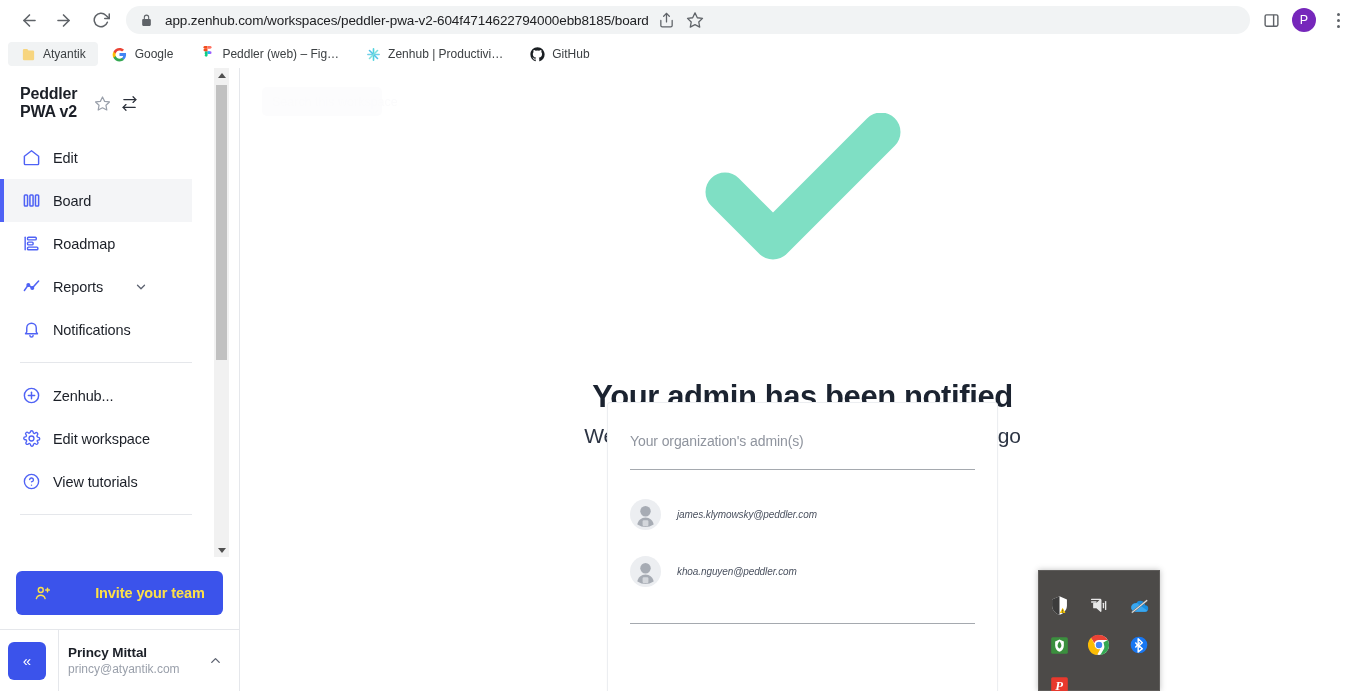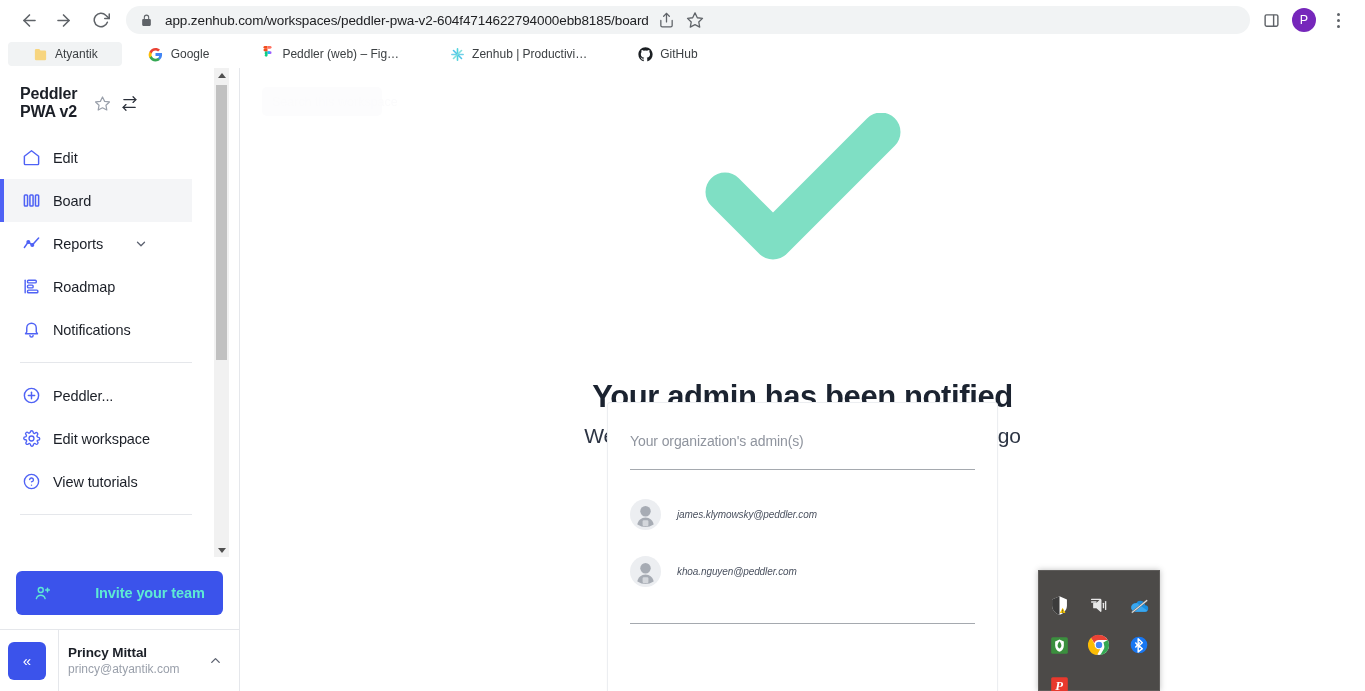--- a/index.html
+++ b/index.html
@@ -84,21 +84,21 @@
 
   
   .bookmarks {
     position: absolute; top: 40px; left: 0;
     width: 1365px; height: 28px;
     display: flex; align-items: center;
     padding: 0 8px;
   }
   .bm {
     display: flex; align-items: center;
-    height: 24px; padding: 0 24px;
+    height: 24px; padding: 0 12px;
     border-radius: 4px; cursor: pointer;
     margin-right: 2px;
   }
   .bm.active-folder { background: #f1f3f4; }
   .bm .bm-ic { width: 16px; height: 16px; margin-right: 7px; flex: none; display: flex; align-items: center; justify-content: center; }
   .bm .bm-label { font-size: 12px; color: #3c4043; white-space: nowrap; }
 
   
   .page {
     position: absolute; top: 68px; left: 0;
@@ -192,21 +192,21 @@
   .invite-wrap {
     position: absolute; left: 0; bottom: 62px;
     width: 239px; height: 72px;
     background: #ffffff;
     display: flex; align-items: center; justify-content: center;
   }
   .invite-btn {
     width: 207px; height: 44px;
     background: #3b53eb; border-radius: 6px;
     display: flex; align-items: center; justify-content: center;
-    color: #5eead4; cursor: pointer;
+    color: #fde047; cursor: pointer;
     border: none;
     font-family: inherit;
     gap: 32px;
   }
   .invite-btn .ic { display: flex; margin-right: 11px; }
   .invite-btn .lbl { font-size: 14.5px; font-weight: 700; letter-spacing: -0.1px; }
 
   .user-bar {
     position: absolute; left: 0; bottom: 0;
     width: 239px; height: 62px;
@@ -480,44 +480,44 @@
                 <rect x="3" y="5" width="4" height="14" rx="1"></rect>
                 <rect x="10" y="5" width="4" height="14" rx="1"></rect>
                 <rect x="17" y="5" width="4" height="14" rx="1"></rect>
               </svg>
           </span>
           <span class="nav-label">Board</span>
         </div>
 
         <div class="nav-item">
           <span class="nav-ic">
-            <svg width="19" height="19" viewBox="0 0 24 24" fill="none" stroke="currentColor" stroke-width="1.9" stroke-linecap="round" stroke-linejoin="round">
-                <polyline points="3 17 8 10 13 14 21 5"></polyline>
-                <circle cx="8" cy="10" r="1.6" fill="currentColor"></circle>
-                <circle cx="13" cy="14" r="1.6" fill="currentColor"></circle>
-              </svg>
-          </span>
-          <span class="nav-label">Reports</span>
-          <span class="chev">
-            <svg width="14" height="14" viewBox="0 0 24 24" fill="none" stroke="currentColor" stroke-width="2.2" stroke-linecap="round" stroke-linejoin="round">
-                <polyline points="6 9 12 15 18 9"></polyline>
-              </svg>
-          </span>
-        </div>
-
-        <div class="nav-item">
-          <span class="nav-ic">
             <svg width="19" height="19" viewBox="0 0 24 24" fill="none" stroke="currentColor" stroke-width="1.8" stroke-linecap="round">
                 <line x1="4" y1="4" x2="4" y2="20"></line>
                 <rect x="7" y="4" width="11" height="3.4" rx="1.2"></rect>
                 <rect x="7" y="10.3" width="7" height="3.4" rx="1.2"></rect>
                 <rect x="7" y="16.6" width="13" height="3.4" rx="1.2"></rect>
               </svg>
           </span>
           <span class="nav-label">Roadmap</span>
+        </div>
+
+        <div class="nav-item">
+          <span class="nav-ic">
+            <svg width="19" height="19" viewBox="0 0 24 24" fill="none" stroke="currentColor" stroke-width="1.9" stroke-linecap="round" stroke-linejoin="round">
+                <polyline points="3 17 8 10 13 14 21 5"></polyline>
+                <circle cx="8" cy="10" r="1.6" fill="currentColor"></circle>
+                <circle cx="13" cy="14" r="1.6" fill="currentColor"></circle>
+              </svg>
+          </span>
+          <span class="nav-label">Reports</span>
+          <span class="chev">
+            <svg width="14" height="14" viewBox="0 0 24 24" fill="none" stroke="currentColor" stroke-width="2.2" stroke-linecap="round" stroke-linejoin="round">
+                <polyline points="6 9 12 15 18 9"></polyline>
+              </svg>
+          </span>
         </div>
 
         <div class="nav-item">
           <span class="nav-ic">
             <svg width="19" height="19" viewBox="0 0 24 24" fill="none" stroke="currentColor" stroke-width="1.8" stroke-linecap="round" stroke-linejoin="round">
                 <path d="M18 15V10a6 6 0 1 0-12 0v5l-1.6 2.4h15.2z"></path>
                 <path d="M10 19.5a2 2 0 0 0 4 0"></path>
               </svg>
           </span>
           <span class="nav-label">Notifications</span>
@@ -529,21 +529,21 @@
 
       <div class="nav-list" style="margin-top:0">
         <div class="nav-item">
           <span class="nav-ic">
             <svg width="19" height="19" viewBox="0 0 24 24" fill="none" stroke="currentColor" stroke-width="1.8" stroke-linecap="round">
                 <circle cx="12" cy="12" r="9"></circle>
                 <line x1="12" y1="8" x2="12" y2="16"></line>
                 <line x1="8" y1="12" x2="16" y2="12"></line>
               </svg>
           </span>
-          <span class="nav-label">Peddler...</span>
+          <span class="nav-label">Zenhub...</span>
         </div>
 
         <div class="nav-item">
           <span class="nav-ic">
             <svg width="19" height="19" viewBox="0 0 24 24" fill="none" stroke="currentColor" stroke-width="1.7" stroke-linecap="round" stroke-linejoin="round">
                 <circle cx="12" cy="12" r="3.1"></circle>
                 <path d="M19.3 14.4a1.5 1.5 0 0 0 .3 1.7l.1.1a1.8 1.8 0 1 1-2.6 2.6l-.1-.1a1.5 1.5 0 0 0-1.7-.3 1.5 1.5 0 0 0-.9 1.4v.2a1.8 1.8 0 1 1-3.6 0v-.1a1.5 1.5 0 0 0-1-1.4 1.5 1.5 0 0 0-1.7.3l-.1.1a1.8 1.8 0 1 1-2.6-2.6l.1-.1a1.5 1.5 0 0 0 .3-1.7 1.5 1.5 0 0 0-1.4-.9H4a1.8 1.8 0 1 1 0-3.6h.1a1.5 1.5 0 0 0 1.4-1 1.5 1.5 0 0 0-.3-1.7l-.1-.1a1.8 1.8 0 1 1 2.6-2.6l.1.1a1.5 1.5 0 0 0 1.7.3h.1a1.5 1.5 0 0 0 .9-1.4V4a1.8 1.8 0 1 1 3.6 0v.1a1.5 1.5 0 0 0 .9 1.4 1.5 1.5 0 0 0 1.7-.3l.1-.1a1.8 1.8 0 1 1 2.6 2.6l-.1.1a1.5 1.5 0 0 0-.3 1.7v.1a1.5 1.5 0 0 0 1.4.9h.2a1.8 1.8 0 1 1 0 3.6h-.1a1.5 1.5 0 0 0-1.4.9z"></path>
               </svg>
           </span>
           <span class="nav-label">Edit workspace</span>

